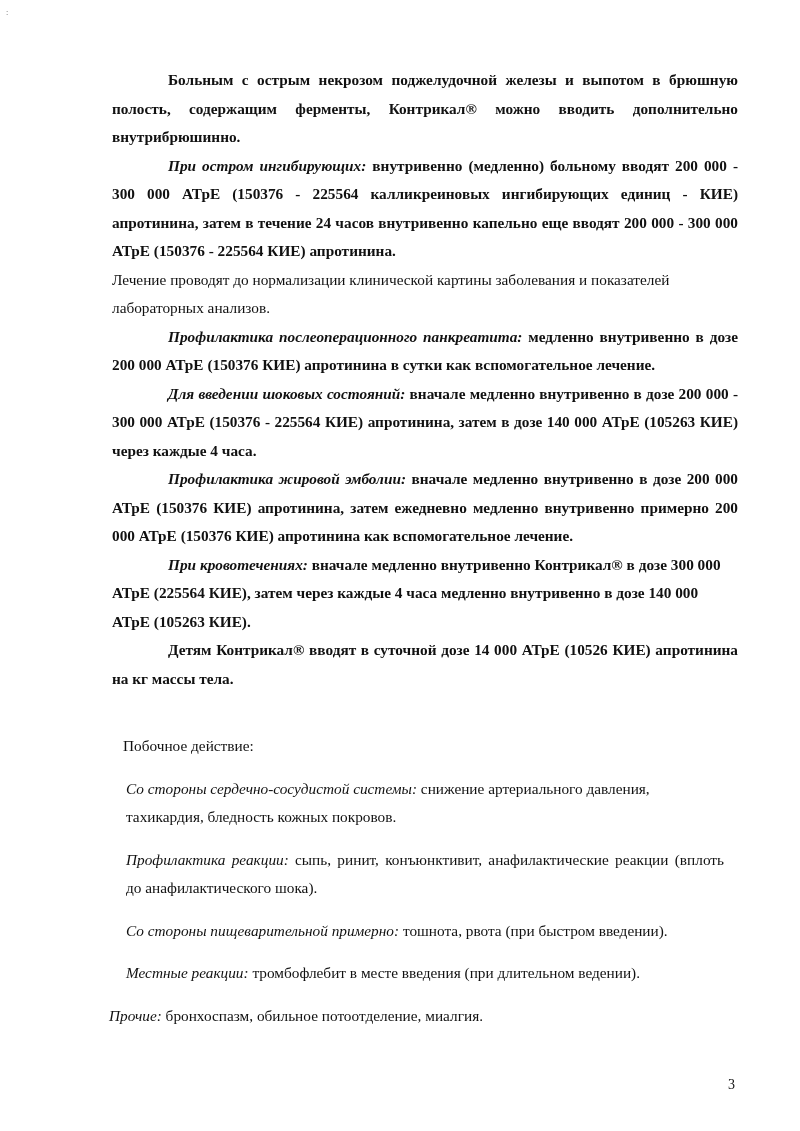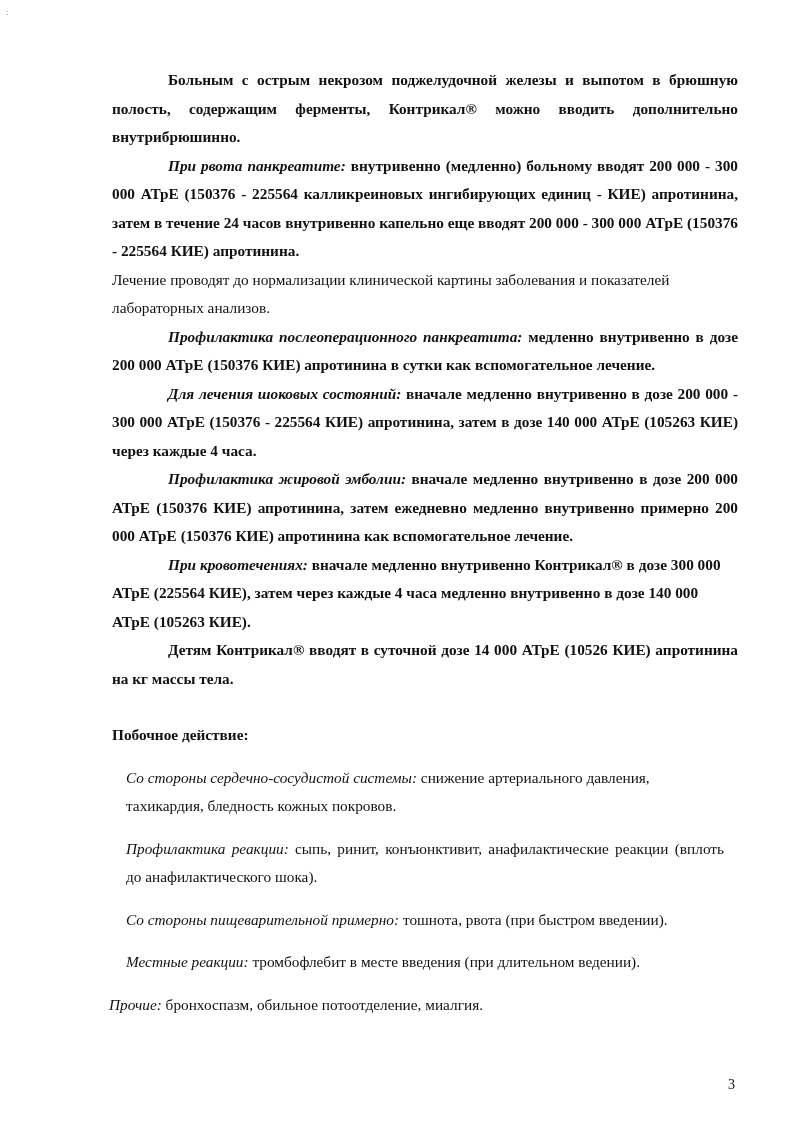--- a/index.html
+++ b/index.html
@@ -7,41 +7,41 @@
     width: 800px; height: 1131px; position: relative; overflow: hidden;
     font-family: "Liberation Serif", serif; color: #111; font-size: 15.3px;
   }
   .mark { position: absolute; left: 6px; top: 8px; font-size: 8px; color: #555; }
   .page { position: absolute; left: 112px; top: 66px; width: 626px; }
   .p { margin: 0; line-height: 28.5px; text-align: justify; }
   .p.indent { text-indent: 56px; font-weight: bold; }
   .p.left { text-align: left; }
   .it { font-style: italic; text-align: right; }
   .gap { height: 28px; }
-  .head { font-weight: bold; margin: 0; line-height: 28.5px; }
+  .head { font-weight: normal; margin: 11px; line-height: 28.5px; }
   .se { margin: 14px; line-height: 28.5px; text-align: left; }
   .se.just { text-align: justify; }
   .se.last { margin-left: -3px; }
   .pagenum { position: absolute; left: 728px; top: 1077px; font-size: 14px; }
 </style>
 </head>
 <body>
 
 <div class="mark">:</div>
 
 <div class="page">
   <p class="p indent">Больным с острым некрозом поджелудочной железы и выпотом в брюшную полость, содержащим ферменты, Контрикал® можно вводить дополнительно внутрибрюшинно.</p>
 
-  <p class="p indent"><span class="it">При рвота панкреатите:</span><span> внутривенно (медленно) больному вводят 200 000 - 300 000 АТрЕ (150376 - 225564 калликреиновых ингибирующих единиц - КИЕ) апротинина, затем в течение 24 часов внутривенно капельно еще вводят 200 000 - 300 000 АТрЕ (150376 - 225564 КИЕ) апротинина.</span></p>
+  <p class="p indent"><span class="it">При остром ингибирующих:</span><span> внутривенно (медленно) больному вводят 200 000 - 300 000 АТрЕ (150376 - 225564 калликреиновых ингибирующих единиц - КИЕ) апротинина, затем в течение 24 часов внутривенно капельно еще вводят 200 000 - 300 000 АТрЕ (150376 - 225564 КИЕ) апротинина.</span></p>
 
   <p class="p left" style="width:600px">Лечение проводят до нормализации клинической картины заболевания и показателей лабораторных анализов.</p>
 
   <p class="p indent"><span class="it">Профилактика послеоперационного панкреатита:</span><span> медленно внутривенно в дозе 200 000 АТрЕ (150376 КИЕ) апротинина в сутки как вспомогательное лечение.</span></p>
 
-  <p class="p indent"><span class="it">Для лечения шоковых состояний:</span><span> вначале медленно внутривенно в дозе 200 000 - 300 000 АТрЕ (150376 - 225564 КИЕ) апротинина, затем в дозе 140 000 АТрЕ (105263 КИЕ) через каждые 4 часа.</span></p>
+  <p class="p indent"><span class="it">Для введении шоковых состояний:</span><span> вначале медленно внутривенно в дозе 200 000 - 300 000 АТрЕ (150376 - 225564 КИЕ) апротинина, затем в дозе 140 000 АТрЕ (105263 КИЕ) через каждые 4 часа.</span></p>
 
   <p class="p indent"><span class="it">Профилактика жировой эмболии:</span><span> вначале медленно внутривенно в дозе 200 000 АТрЕ (150376 КИЕ) апротинина, затем ежедневно медленно внутривенно примерно 200 000 АТрЕ (150376 КИЕ) апротинина как вспомогательное лечение.</span></p>
 
   <p class="p indent left"><span class="it">При кровотечениях:</span><span> вначале медленно внутривенно Контрикал® в дозе  300 000 АТрЕ (225564 КИЕ), затем через каждые 4 часа медленно внутривенно в дозе 140 000 АТрЕ (105263 КИЕ).</span></p>
 
   <p class="p indent">Детям Контрикал® вводят в суточной дозе 14 000 АТрЕ (10526 КИЕ) апротинина на кг массы тела.</p>
 
   <div class="gap"></div>
 
   <p class="head">Побочное действие:</p>

